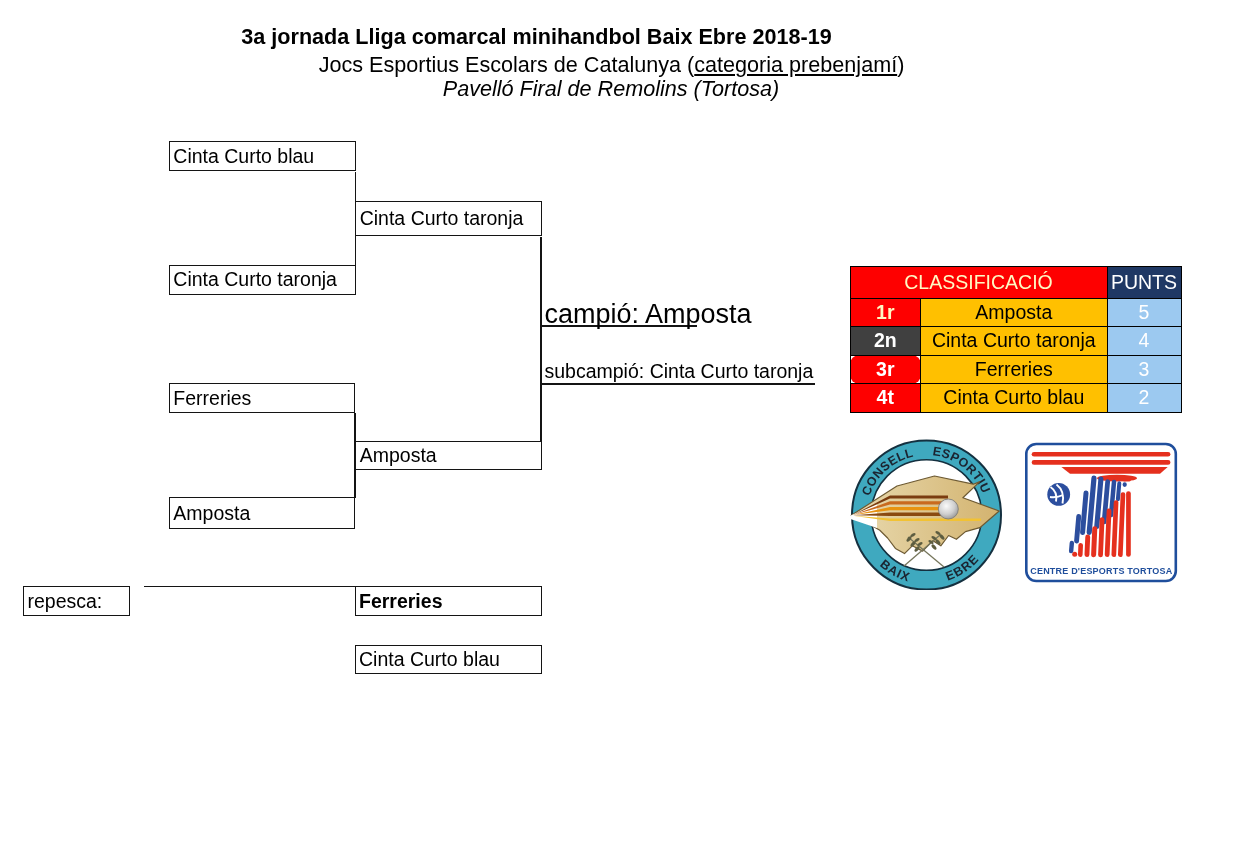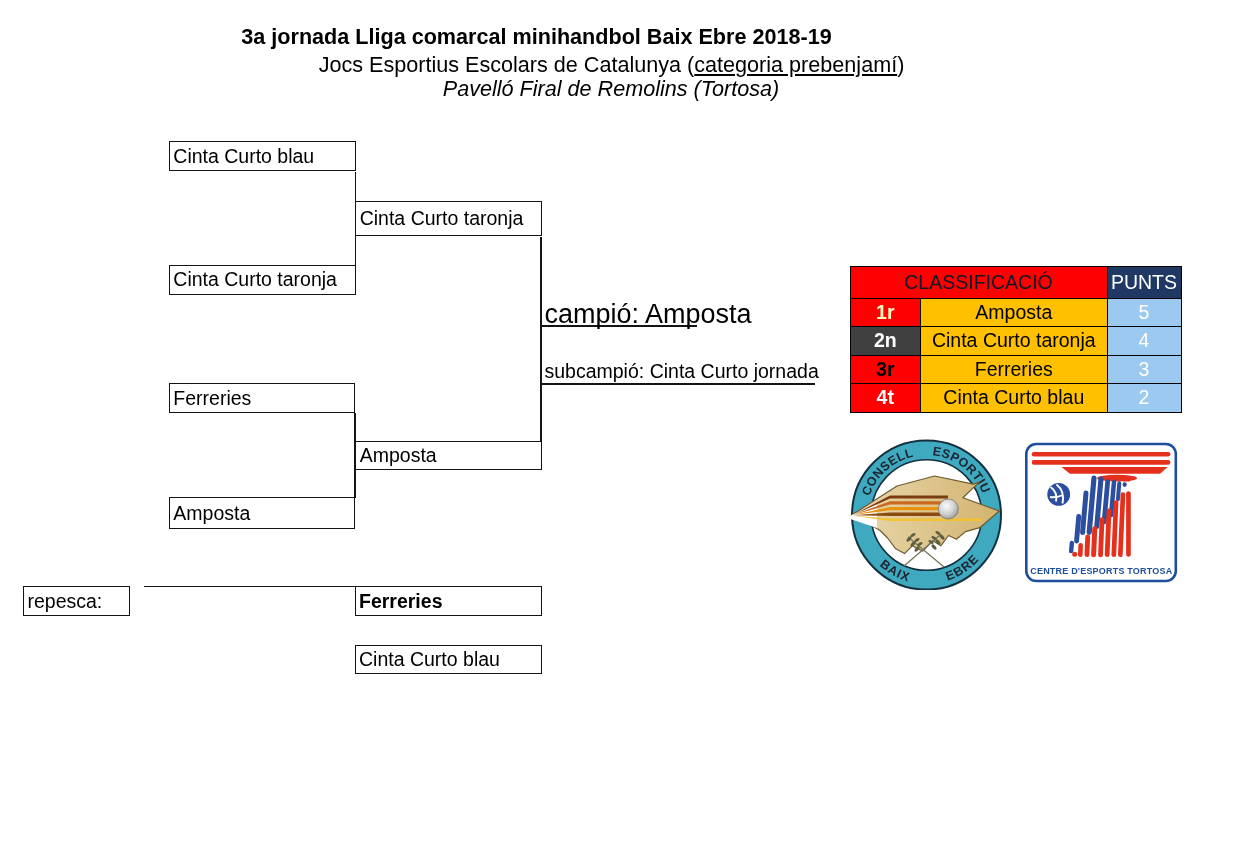--- a/index.html
+++ b/index.html
@@ -32,40 +32,40 @@
   <div class="bx" style="left:354.5px;top:644.5px;width:187.5px;height:29.5px;">Cinta Curto blau</div>
 
   <div class="ln" style="left:354.8px;top:171.5px;width:1.5px;height:94px;"></div>
   <div class="ln" style="left:354.3px;top:413.2px;width:1.5px;height:84.5px;"></div>
   <div class="ln" style="left:540.2px;top:236.5px;width:1.5px;height:205px;"></div>
   <div class="ln" style="left:540.2px;top:325.3px;width:156.5px;height:1.5px;"></div>
   <div class="ln" style="left:540.2px;top:383.3px;width:274.5px;height:1.5px;"></div>
   <div class="ln" style="left:144px;top:585.8px;width:211px;height:1.5px;"></div>
 
   <div class="t" style="left:544.5px;top:302.5px;font-size:27px;line-height:22px;">campió: Amposta</div>
-  <div class="t" style="left:544.5px;top:359.8px;font-size:19.5px;line-height:22px;">subcampió: Cinta Curto jornada</div>
+  <div class="t" style="left:544.5px;top:359.8px;font-size:19.5px;line-height:22px;">subcampió: Cinta Curto taronja</div>
 
   <table class="cl" style="position:absolute;left:849.5px;top:265.5px;">
     <tbody>
         <tr style="height:32.2px;">
-      <td colspan="2" style="width:256px;background:#fe0000;color:#0f172a;">CLASSIFICACIÓ</td>
+      <td colspan="2" style="width:256px;background:#fe0000;color:#fef9c3;">CLASSIFICACIÓ</td>
       <td style="width:73px;background:#1f3864;color:#fff;">PUNTS</td>
     </tr>
     <tr style="height:28.5px;">
       <td style="width:69px;background:#fe0000;color:#fef9c3;font-weight:bold;">1r</td>
       <td style="width:184px;background:#ffc000;">Amposta</td>
       <td style="background:#9cc9f0;color:#fff;">5</td>
     </tr>
     <tr style="height:28.5px;">
       <td style="background:#404040;color:#fff;font-weight:bold;">2n</td>
       <td style="background:#ffc000;">Cinta Curto taronja</td>
       <td style="background:#9cc9f0;color:#fff;">4</td>
     </tr>
     <tr style="height:28.5px;">
-      <td style="background:#fe0000;color:#000000;font-weight:bold;">3r</td>
+      <td style="background:#fe0000;color:#ffffff;font-weight:bold;border-radius:9px;">3r</td>
       <td style="background:#ffc000;">Ferreries</td>
       <td style="background:#9cc9f0;color:#fff;">3</td>
     </tr>
     <tr style="height:28.5px;">
       <td style="background:#fe0000;color:#fff;font-weight:bold;">4t</td>
       <td style="background:#ffc000;">Cinta Curto blau</td>
       <td style="background:#9cc9f0;color:#fff;">2</td>
     </tr>
   </tbody>
     </table>

